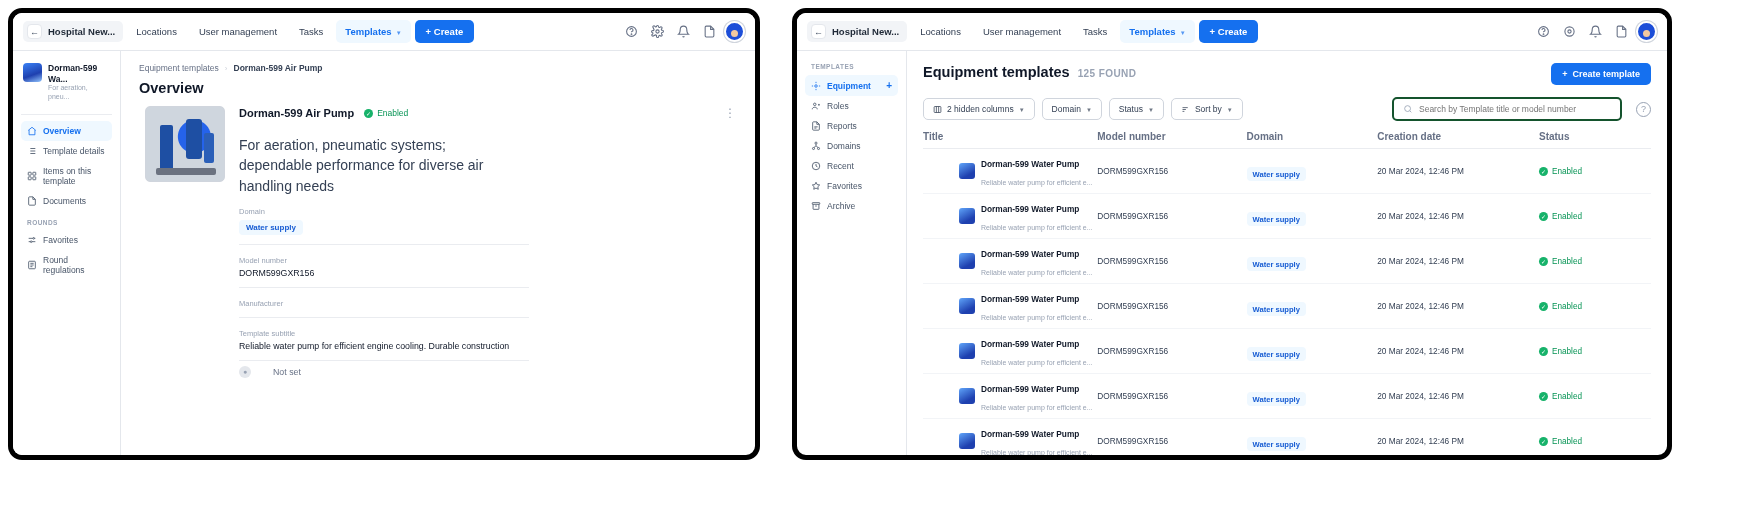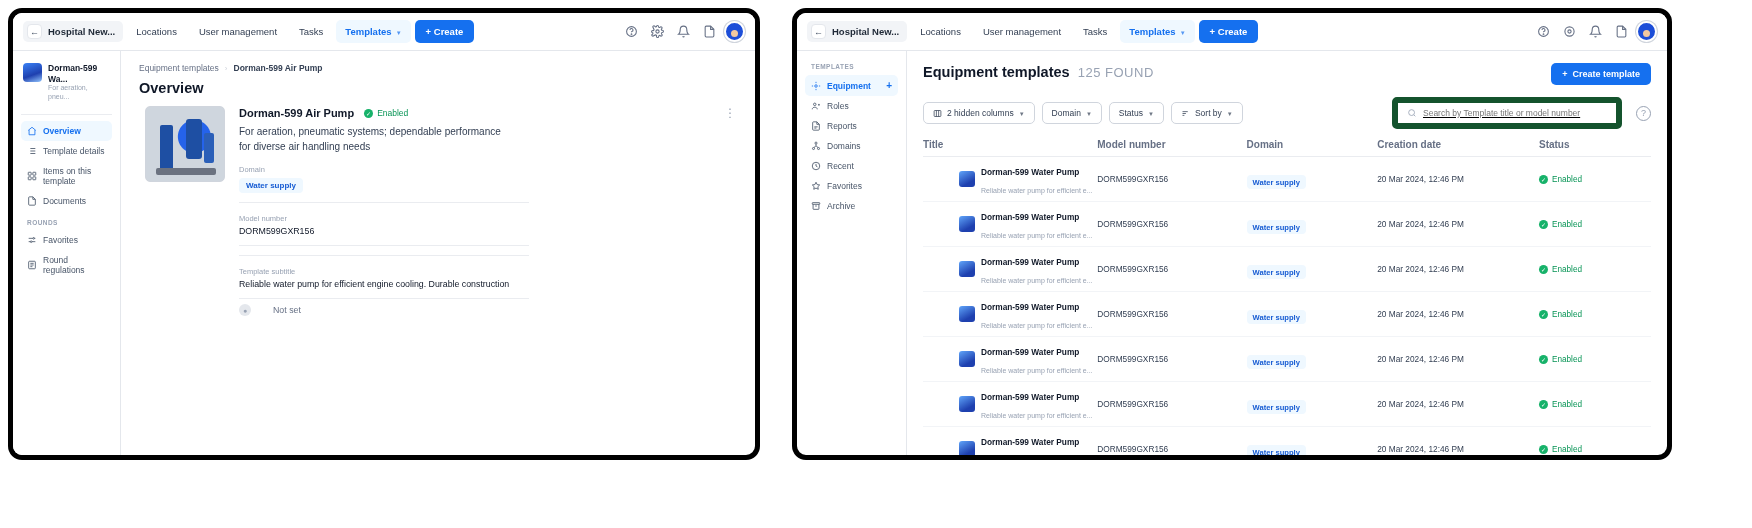--- a/index.html
+++ b/index.html
@@ -113,55 +113,55 @@
   .photo .p1 { left: 14px; top: 18px; width: 13px; height: 46px; border-radius: 2px; }
   .photo .p2 { left: 40px; top: 12px; width: 16px; height: 40px; border-radius: 3px; }
   .photo .p3 { left: 10px; bottom: 6px; width: 60px; height: 7px; background:#6b7280; border-radius: 2px; }
   .photo .p4 { left: 58px; top: 26px; width: 10px; height: 30px; background:#2b5fb8; border-radius: 2px;}
 
   .dtitle-row { display: flex; align-items: center; gap: 10px; }
   .dtitle { font-size: 11px; font-weight: 700; color: #101828; }
   .enabled { font-size: 8.5px; color: #079455; display: flex; align-items: center; gap: 4px; }
   .dot-check { width: 9px; height: 9px; border-radius: 50%; background: #17b26a; color:#fff; font-size:6px; display:flex;align-items:center;justify-content:center;}
   .kebab { margin-left: auto; color: #98a2b3; font-size: 12px; letter-spacing: 1px; }
-  .ddesc { font-size: 10px; color: #344054; line-height: 1.45; margin-top: 5px; max-width: 270px; }
+  .ddesc { font-size: 14px; color: #344054; line-height: 1.45; margin-top: 15px; max-width: 270px; }
   .flabel { font-size: 7.5px; color: #98a2b3; margin-top: 11px; }
   .fvalue { font-size: 8.8px; color: #101828; margin-top: 3px; }
   .tag {
     display: inline-block; margin-top: 4px; font-size: 8px; color: #175cd3;
     background: #eff8ff; border-radius: 4px; padding: 3px 7px; font-weight: 600;
   }
   .hr-soft { height: 1px; background: #eaecf0; margin-top: 9px; max-width: 290px; }
   .emc { display:flex; align-items:center; gap:22px; margin-top:5px; }
   .emc .ava { width:12px;height:12px;border-radius:50%;background:#e4e7ec;color:#98a2b3;font-size:7px;display:flex;align-items:center;justify-content:center;}
   .emc .txt { font-size: 8.8px; color: #667085; }
 
   
   .side-r { width: 110px; border-right: 1px solid #e4e7ec; padding: 8px 8px; flex: none; }
   .side-r .grp { font-size: 6.5px; letter-spacing: .07em; color: #98a2b3; font-weight: 700; padding: 4px 6px 5px; }
   .side-r .side-item { font-size: 8.5px; }
   .plus-mini { margin-left: auto; color: #1570ef; font-size: 10px; font-weight: 600; }
 
   .main-right { flex: 1; padding: 12px 16px 8px; display: flex; flex-direction: column; min-width: 0; }
   .rt-head { display: flex; align-items: baseline; gap: 8px; }
   .rt-title { font-size: 14.5px; font-weight: 700; color: #101828; }
-  .rt-count { font-size: 13px; color: #98a2b3; font-weight: 400; letter-spacing: .04em; }
+  .rt-count { font-size: 10px; color: #98a2b3; font-weight: 700; letter-spacing: .04em; }
   .rt-create {
     margin-left: auto; background: #1570ef; color: #fff; font-size: 9px; font-weight: 600;
     border-radius: 5px; padding: 6px 11px; display: flex; align-items: center; gap: 5px;
   }
   .filters { display: flex; align-items: center; gap: 7px; margin-top: 12px; }
   .pill {
     border: 1px solid #d0d5dd; border-radius: 5px; font-size: 8.5px; color: #344054;
     padding: 5px 9px; display: flex; align-items: center; gap: 5px; background: #fff;
     white-space: nowrap;
   }
   .searchbox {
-    margin-left: auto; width: 230px; border: 6px solid #14532d; border-radius: 5px;
-    padding: 5px 9px; display: flex; align-items: center; gap: 6px; background: #fff; text-decoration: underline;
+    margin-left: auto; width: 230px; border: 2px solid #14532d; border-radius: 5px;
+    padding: 5px 9px; display: flex; align-items: center; gap: 6px; background: #fff;
   }
   .searchbox input {
     border: 0; outline: 0; font-size: 8.5px; color: #667085; width: 100%;
     font-family: "Liberation Sans", sans-serif; background: transparent;
   }
   .help-circ {
     width: 15px; height: 15px; border-radius: 50%; border: 1.2px solid #98a2b3;
     color: #98a2b3; font-size: 9px; display: flex; align-items: center; justify-content: center;
     margin-left: 7px; flex: none;
   }
@@ -344,20 +344,21 @@
             <div class="ddesc">For aeration, pneumatic systems; dependable performance for diverse air handling needs</div>
 
             <div class="flabel">Domain</div>
             <span class="tag">Water supply</span>
             <div class="hr-soft"></div>
 
             <div class="flabel">Model number</div>
             <div class="fvalue">DORM599GXR156</div>
             <div class="hr-soft"></div>
 
+            <div class="flabel">Manufacturer</div>
             <div class="hr-soft"></div>
 
             <div class="flabel">Template subtitle</div>
             <div class="fvalue">Reliable water pump for efficient engine cooling. Durable construction</div>
             <div class="hr-soft"></div>
 
             <div class="emc">
               <span class="ava">●</span>
               <span class="txt">Not set</span>
             </div>

